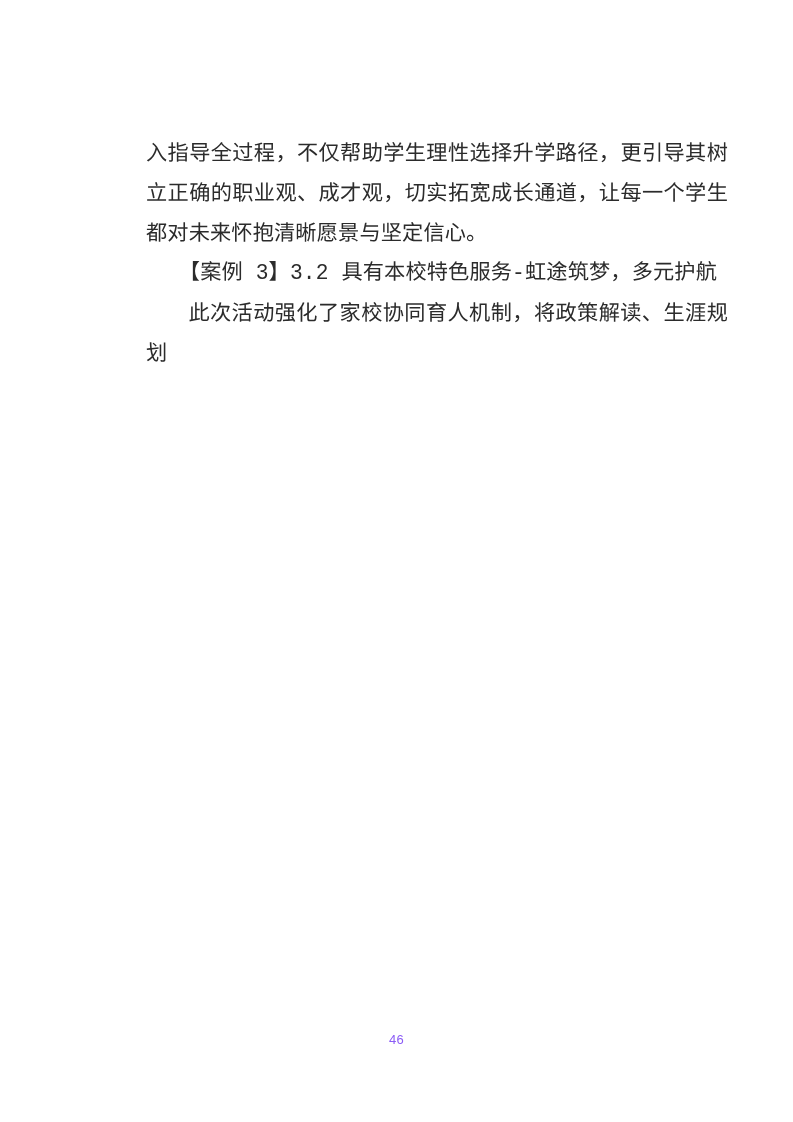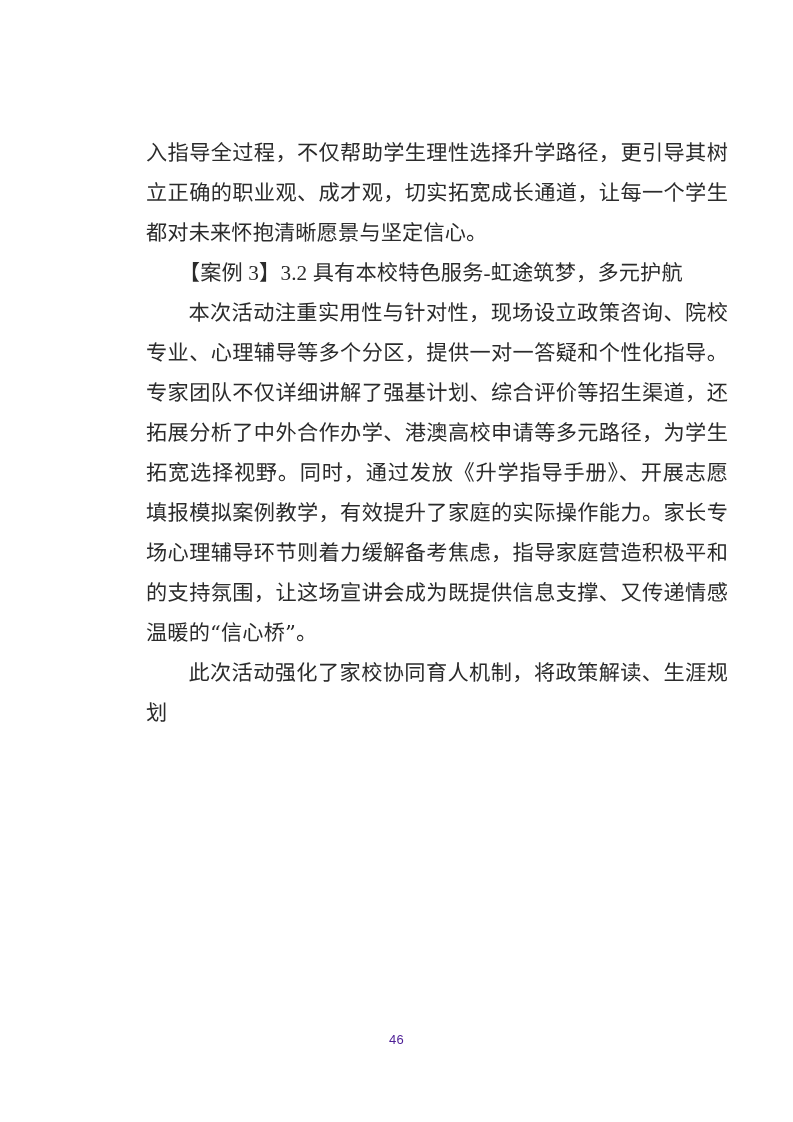--- a/index.html
+++ b/index.html
@@ -43,57 +43,56 @@
   .para-indent {
     text-indent: 2em;
   }
 
   .para-continue {
     text-indent: 0;
   }
 
   
   .case-heading {
-    font-family: Liberation Serif, serif;
+    font-family: Liberation Mono, monospace;
     font-size: 21.2px;
     line-height: 40px;
     color: #2b2b2b;
     margin: 0;
     text-indent: 1.55em;
     text-align: left;
     letter-spacing: 0.15px;
     white-space: nowrap;
   }
 
   
   .page-number {
     position: absolute;
     left: 0;
     right: 0;
     top: 1032px;
     text-align: center;
     font-family: "Liberation Sans", "DejaVu Sans", sans-serif;
     font-size: 13px;
-    color: #4c1d95;
+    color: #8b5cf6;
     letter-spacing: 0.3px;
   }
 </style>
 </head>
 <body>
 
 <div class="page">
 
   <div class="content">
 
     <p class="para para-continue">入指导全过程，不仅帮助学生理性选择升学路径，更引导其树立正确的职业观、成才观，切实拓宽成长通道，让每一个学生都对未来怀抱清晰愿景与坚定信心。</p>
 
     <p class="case-heading">【案例 3】3.2 具有本校特色服务-虹途筑梦，多元护航</p>
 
 
-    <p class="para para-indent">本次活动注重实用性与针对性，现场设立政策咨询、院校专业、心理辅导等多个分区，提供一对一答疑和个性化指导。专家团队不仅详细讲解了强基计划、综合评价等招生渠道，还拓展分析了中外合作办学、港澳高校申请等多元路径，为学生拓宽选择视野。同时，通过发放《升学指导手册》、开展志愿填报模拟案例教学，有效提升了家庭的实际操作能力。家长专场心理辅导环节则着力缓解备考焦虑，指导家庭营造积极平和的支持氛围，让这场宣讲会成为既提供信息支撑、又传递情感温暖的“信心桥”。</p>
 
     <p class="para para-indent">此次活动强化了家校协同育人机制，将政策解读、生涯规划</p>
 
   </div>
 
   <div class="page-number">46</div>
 
 </div>
 
 </body></html>

